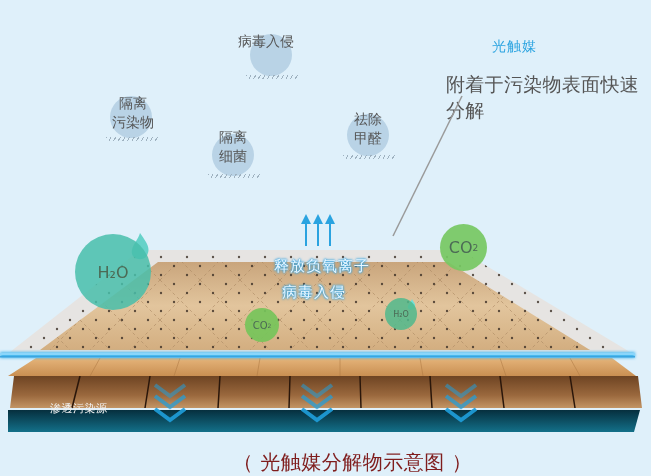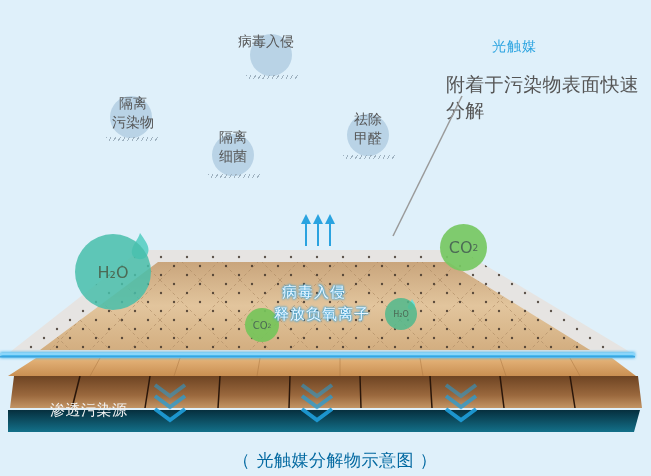--- a/index.html
+++ b/index.html
@@ -30,24 +30,24 @@
   .floor-svg { left: 0; top: 0; }
   .molecule {
     position: absolute; border-radius: 50%; display: flex; align-items: center; justify-content: center;
     color: #4c6a55;
   }
   .release-text {
     position: absolute; color: #e9f7ff; font-size: 15px; text-shadow: 0 0 2px #3aa5e0, 0 0 2px #3aa5e0, 0 0 3px #3aa5e0;
     letter-spacing: 1px; white-space: nowrap;
   }
   .penetrate {
-    left: 50px; top: 401px; font-size: 15px; color: #f3f3f3; letter-spacing: 0.5px;
+    left: 50px; top: 401px; font-size: 11px; color: #f3f3f3; letter-spacing: 0.5px;
   }
   .caption {
-    left: 233px; top: 449px; font-size: 17px; color: #0369a1; letter-spacing: 0.5px;
+    left: 233px; top: 449px; font-size: 20px; color: #7f1d1d; letter-spacing: 0.5px;
   }
 </style>
 </head>
 <body>
 
 <div class="abs title">光触媒</div>
 <div class="abs subtitle">附着于污染物表面快速分解</div>
 
 <div class="bubble" style="left:216px; top:32px; width:100px;">
   <div class="circle" style="left:34px; top:2px; width:42px; height:42px;"></div>
@@ -185,18 +185,18 @@
 </div>
 <div class="molecule" style="left:440px; top:224px; width:47px; height:47px; background:rgba(118,200,98,0.92); font-size:16px;">
   <span>CO</span>
     <sup style="font-size:9px;">2</sup>
 </div>
 <div class="molecule" style="left:245px; top:308px; width:34px; height:34px; background:rgba(118,196,90,0.92); font-size:10px;">
   <span>CO</span>
     <sup style="font-size:6px;">2</sup>
 </div>
 
-<div class="release-text" style="left:274px; top:257px;margin-top:48px;">释放负氧离子</div>
+<div class="release-text" style="left:274px; top:257px;">释放负氧离子</div>
 <div class="release-text" style="left:282px; top:283px;">病毒入侵</div>
 
 <div class="abs penetrate">渗透污染源</div>
 
 <div class="abs caption">（ 光触媒分解物示意图 ）</div>
 
 </body></html>

